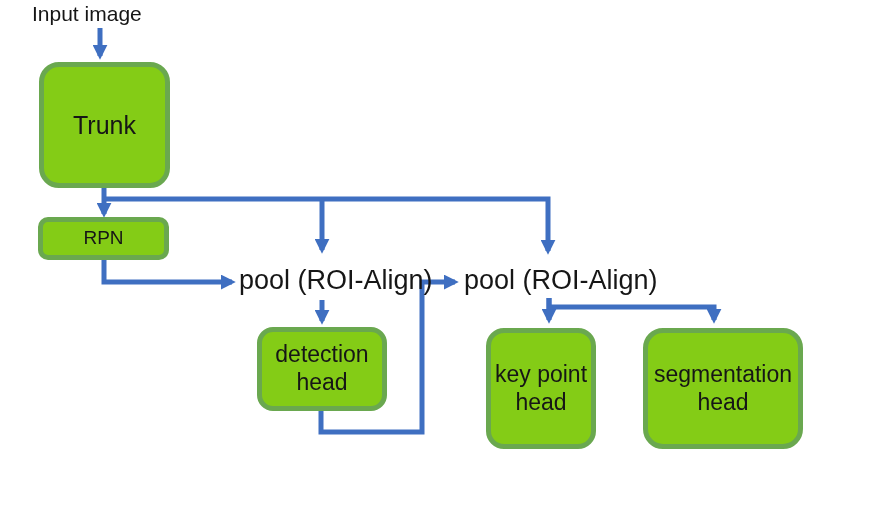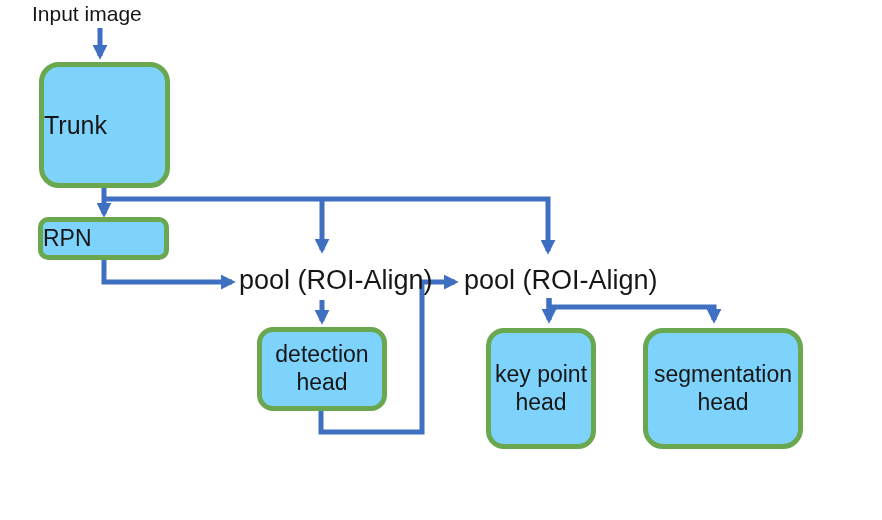--- a/index.html
+++ b/index.html
@@ -6,26 +6,26 @@
   body{
     width:882px;height:520px;position:relative;overflow:hidden;
     background:#ffffff;
     font-family:"Liberation Sans","DejaVu Sans",sans-serif;
     color:#1c1c1c;
   }
   #connectors{position:absolute;left:0;top:0;z-index:1;}
   #connectors path{stroke:var(--arrow-blue);stroke-width:5;fill:none;stroke-linejoin:miter;}
   .node{
     position:absolute;z-index:2;box-sizing:border-box;
-    border:5px solid var(--box-green);background:#7dd3fc;
-    display:flex;align-items:center;justify-content:flex-start;
+    border:5px solid var(--box-green);background:#84cc16;
+    display:flex;align-items:center;justify-content:center;
     text-align:center;font-size:23px;line-height:1.2;color:#161616;
   }
   .node-trunk{left:39px;top:62px;width:131px;height:126px;border-radius:20px;font-size:25px;}
-  .node-rpn{left:38px;top:217px;width:131px;height:43px;border-radius:10px;font-size:23px;}
+  .node-rpn{left:38px;top:217px;width:131px;height:43px;border-radius:10px;font-size:19px;}
   .node-detection{left:257px;top:327px;width:130px;height:84px;border-radius:16px;}
   .node-keypoint{left:486px;top:328px;width:110px;height:121px;border-radius:18px;}
   .node-segmentation{left:643px;top:328px;width:160px;height:121px;border-radius:20px;}
   .free-label{position:absolute;z-index:2;white-space:nowrap;color:#161616;text-align:right;}
   .input-label{left:32px;top:2px;font-size:21px;}
   .pool-label{font-size:27px;line-height:30px;}
   .pool-left{left:239px;top:265px;}
   .pool-right{left:464px;top:265px;}
   .logo{position:absolute;left:702px;top:454px;z-index:3;display:flex;align-items:center;}
   .logo-mark{position:relative;font-weight:bold;font-size:62px;line-height:58px;letter-spacing:0;}

